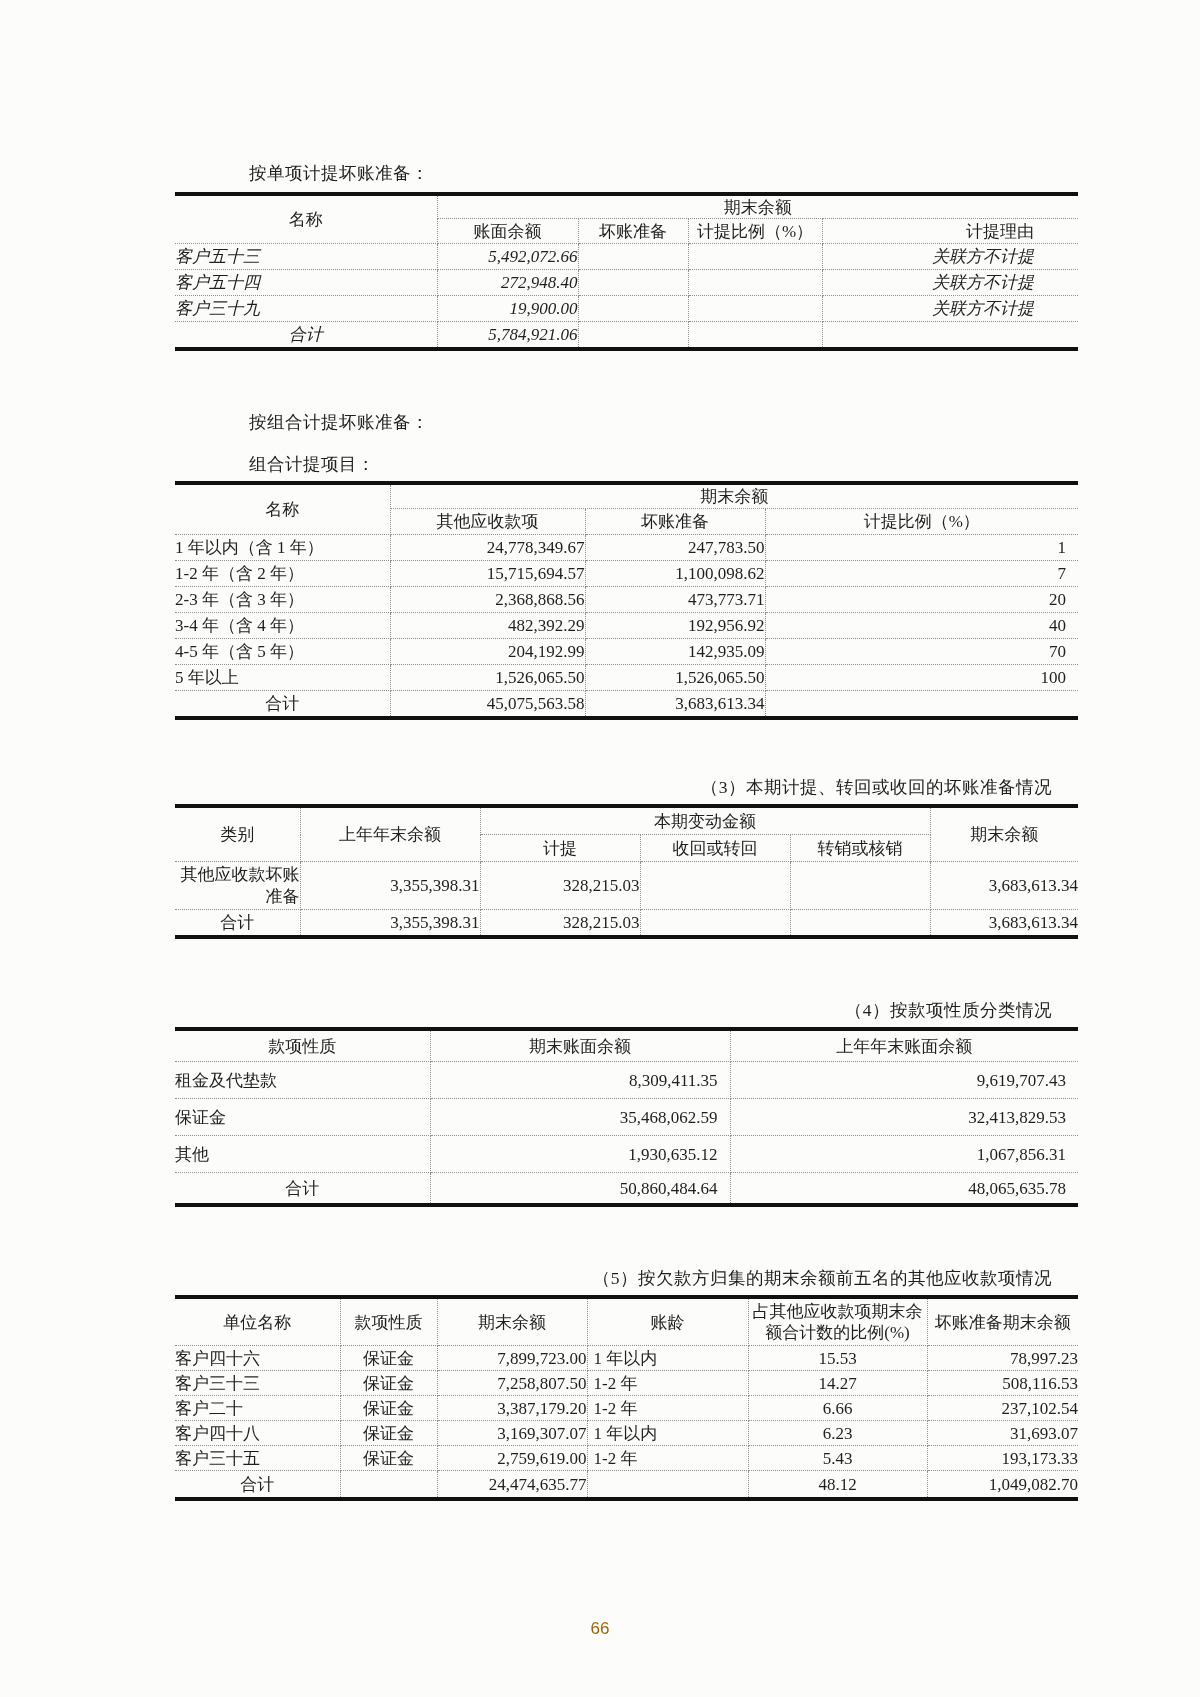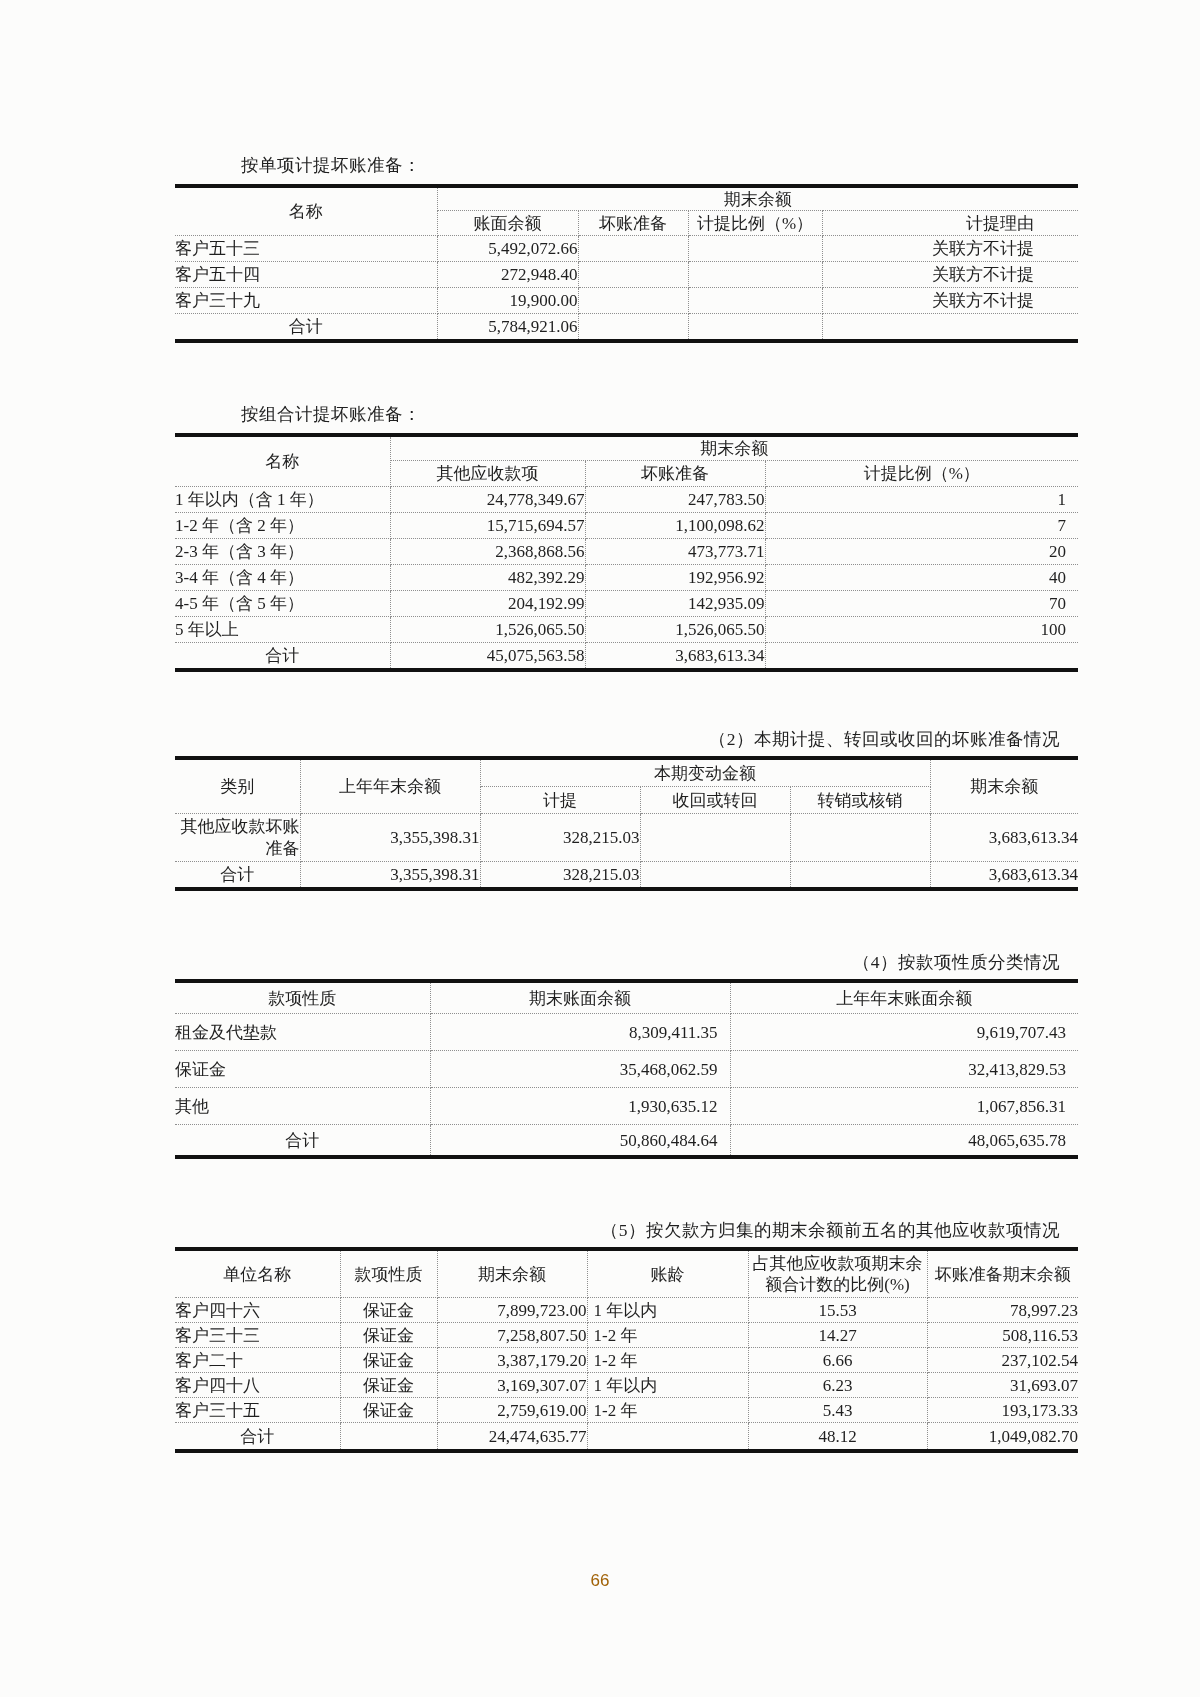--- a/index.html
+++ b/index.html
@@ -6,21 +6,21 @@
   .page{
     position:relative;
     width:1200px;height:1697px;
     background:#fcfcfb;
     font-family:"Liberation Serif","DejaVu Serif",serif;
     color:#1f1f1f;
     overflow:hidden;
   }
   .content{margin-left:175px;width:903px;padding-top:146px;}
   .sec-title{
-    font-size:17.5px;line-height:22px;margin:8px;padding-left:58px;
+    font-size:17.5px;line-height:22px;margin:16px;padding-left:58px;
     letter-spacing:0.5px;
   }
   .sec-title.num{padding-left:48px;}
   .mb8{margin-bottom:8px;}
   .mt60{margin-top:60px;}
   .mt56{margin-top:56px;}
   .mt20{margin-top:20px;}
   .mb6{margin-bottom:6px;}
   table.tbl{
     width:903px;border-collapse:collapse;table-layout:fixed;
@@ -37,21 +37,21 @@
   }
   .tbl tr > *:first-child{border-left:none;}
   .tbl tr > *:last-child{border-right:none;}
   .tbl th{text-align:center;}
   .name{text-align:left;padding-left:5px;}
   .num{text-align:right;padding-right:10px;}
   .ctr{text-align:center;}
   
   .t1 .hdr1 th{height:22px;}
   .t1 .hdr2 th{height:24px;}
-  .t1 td{height:25px;}
+  .t1 td{height:25px;font-style:italic;}
   .t1 .reason{text-align:right;padding-right:44px;}
   .t2 .hdr1 th{height:23px;}
   .t2 .hdr2 th{height:25px;}
   .t2 td{height:25px;}
   .t2 .ratio{padding-right:12px;}
   .t3 .hdr1 th{height:26px;}
   .t3 .hdr2 th{height:26px;}
   .t3 td{height:25px;}
   .t3 .datarow td{height:46px;}
   .t3 .cat{line-height:22px;padding-top:1px;text-align:right;}
@@ -122,20 +122,21 @@
         <td class="ctr">合计</td>
         <td class="num">5,784,921.06</td>
         <td class="num"></td>
         <td class="num"></td>
         <td class="reason"></td>
       </tr>
     </tbody>
       </table>
 
     <p class="sec-title mt60">按组合计提坏账准备：</p>
+    <p class="sec-title mt20 mb6">组合计提项目：</p>
 
     <table class="tbl t2">
       <colgroup>
           <col style="width:215px">
           <col style="width:195px">
           <col style="width:180px">
           <col style="width:313px">
         </colgroup>
       <tbody>
           <tr class="hdr1">
@@ -185,21 +186,21 @@
       </tr>
       <tr>
         <td class="ctr">合计</td>
         <td class="num">45,075,563.58</td>
         <td class="num">3,683,613.34</td>
         <td class="num ratio"></td>
       </tr>
     </tbody>
       </table>
 
-    <p class="sec-title num mt56 mb6">（2）本期计提、转回或收回的坏账准备情况</p>
+    <p class="sec-title num mt56 mb6">（3）本期计提、转回或收回的坏账准备情况</p>
 
     <table class="tbl t3">
       <colgroup>
           <col style="width:125px">
           <col style="width:180px">
           <col style="width:160px">
           <col style="width:150px">
           <col style="width:140px">
           <col style="width:148px">
         </colgroup>

